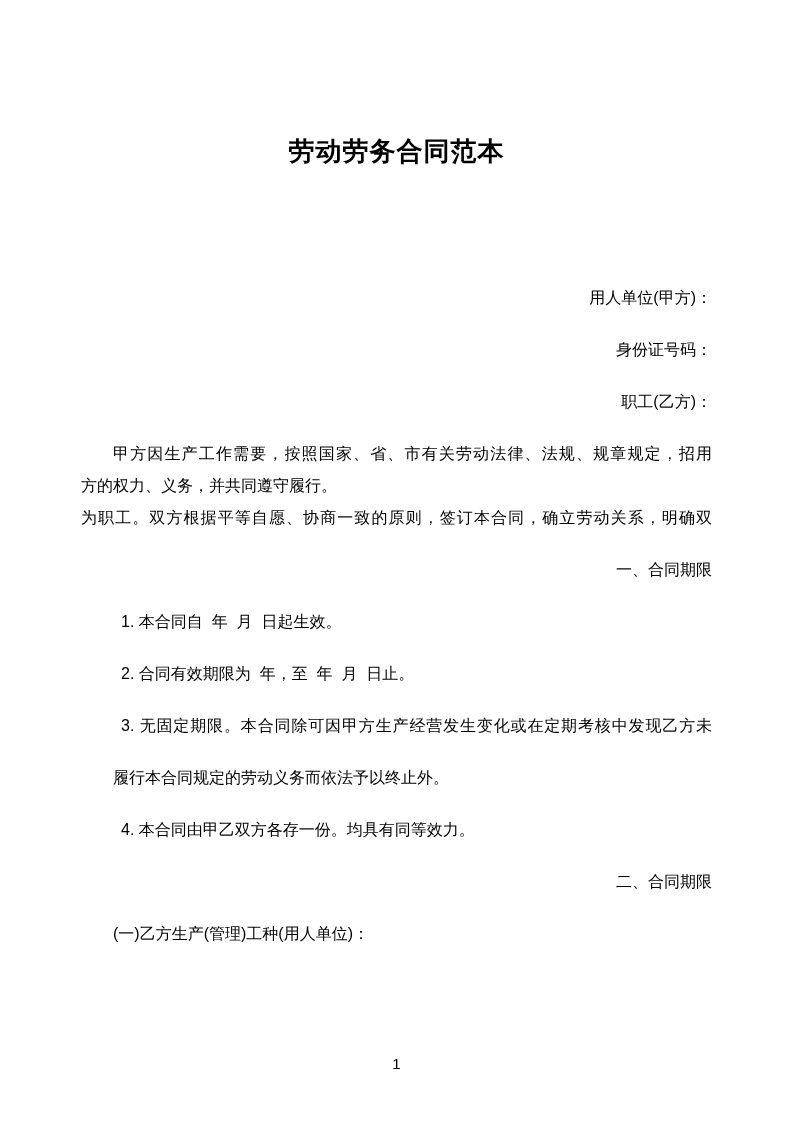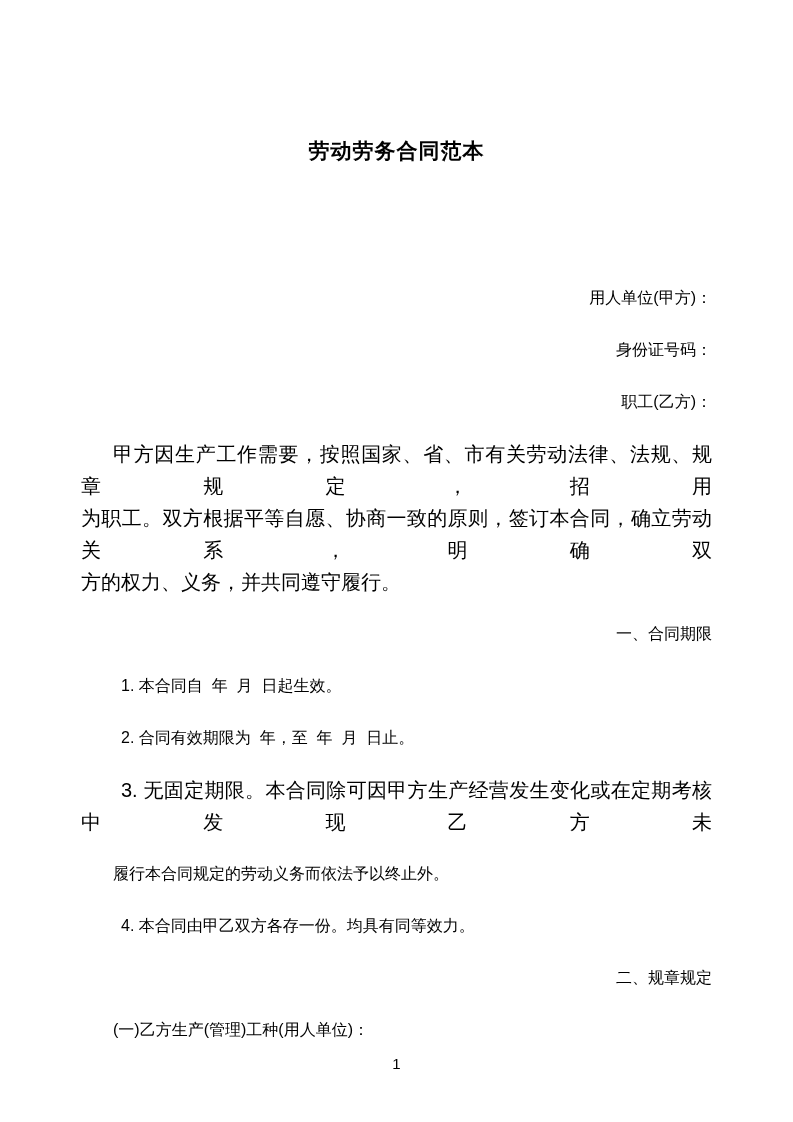--- a/index.html
+++ b/index.html
@@ -14,34 +14,34 @@
     margin: 0 auto;
     background: #ffffff;
     box-sizing: border-box;
     padding: 0 81px;
     font-family: "Liberation Sans", "DejaVu Sans", sans-serif;
     color: #000000;
     overflow: hidden;
   }
   .title {
     margin: 134px 0 114px 0;
-    font-size: 21px;
+    font-size: 26px;
     line-height: 34px;
     font-weight: bold;
     text-align: center;
     letter-spacing: 1px;
   }
   .para {
     margin: 0 0 20px 0;
     font-size: 16px;
     line-height: 32px;
     font-weight: normal;
   }
   .line {
-    font-size: 20px;
+    font-size: 16px;
     line-height: 32px;
   }
   .pre {
     white-space: pre-wrap;
   }
   .indent-label { text-indent: 52px; text-align: right; }
   .indent-body  { text-indent: 32px; }
   .indent-item  { text-indent: 40px; }
   .fill {
     text-align: justify;
@@ -68,37 +68,37 @@
   <h1 class="title">劳动劳务合同范本</h1>
 
   <p class="para indent-label">用人单位(甲方)：</p>
 
   <p class="para indent-label">身份证号码：</p>
 
   <p class="para indent-label">职工(乙方)：</p>
 
   <div class="para">
     <div class="line indent-body fill">甲方因生产工作需要，按照国家、省、市有关劳动法律、法规、规章规定，招用</div>
+    <div class="line">方的权力、义务，并共同遵守履行。</div>
     <div class="line fill">为职工。双方根据平等自愿、协商一致的原则，签订本合同，确立劳动关系，明确双</div>
-    <div class="line">方的权力、义务，并共同遵守履行。</div>
   </div>
 
   <p class="para heading indent-label">一、合同期限</p>
 
   <p class="para indent-item pre">1. 本合同自  年  月  日起生效。</p>
 
   <p class="para indent-item pre">2. 合同有效期限为  年，至  年  月  日止。</p>
 
   <div class="para">
     <div class="line indent-item fill">3. 无固定期限。本合同除可因甲方生产经营发生变化或在定期考核中发现乙方未</div>
   </div>
 
   <p class="para indent-body">履行本合同规定的劳动义务而依法予以终止外。</p>
 
   <p class="para indent-item">4. 本合同由甲乙双方各存一份。均具有同等效力。</p>
 
-  <p class="para heading indent-label">二、规章规定</p>
+  <p class="para heading indent-label">二、合同期限</p>
 
   <p class="para indent-body">(一)乙方生产(管理)工种(用人单位)：</p>
 
   <div class="page-number">1</div>
 
 </div>
 
 </body></html>

